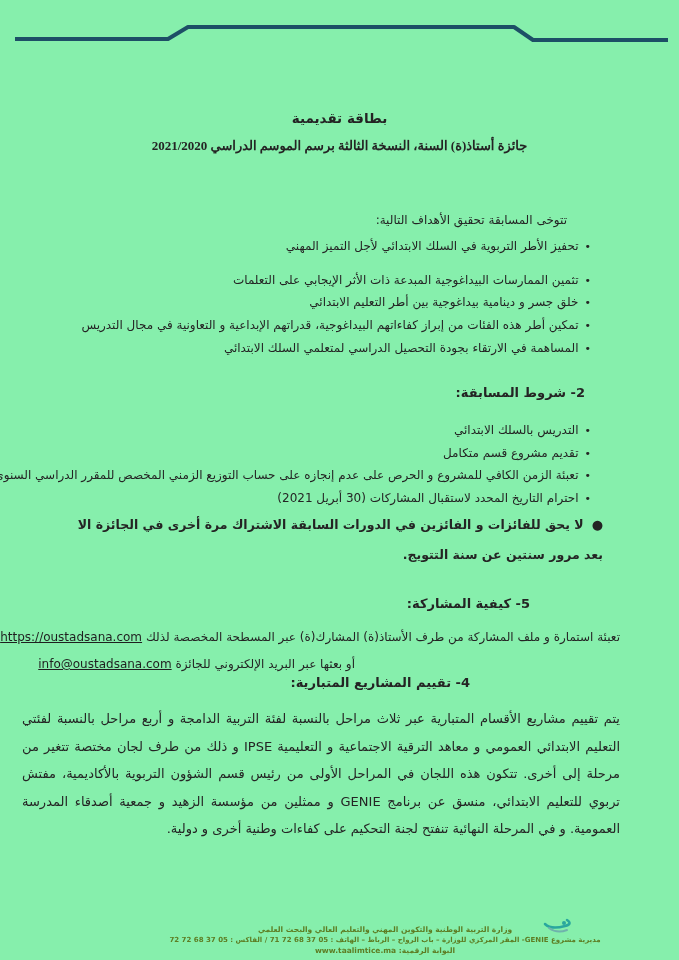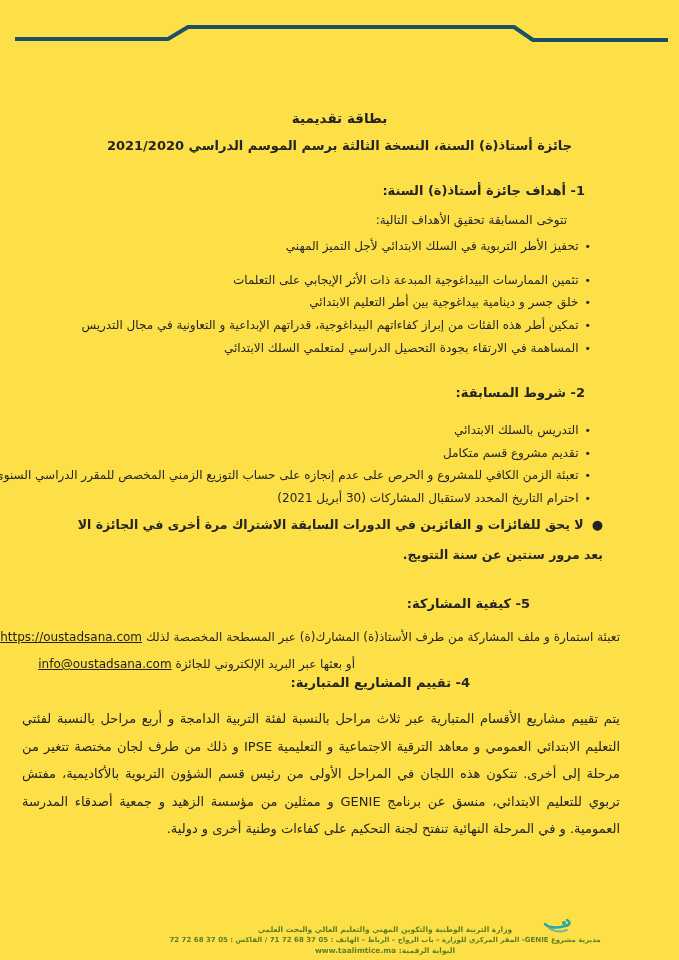--- a/index.html
+++ b/index.html
@@ -1,28 +1,28 @@
 <!DOCTYPE html>
 <html lang="ar"><head>
 <meta charset="utf-8">
 <style>
   html,body{margin:0;padding:0;background:#ffffff;}
   .page{
     position:relative;
     width:679px;height:960px;
-    background:#fde047;
+    background:#86efac;
     overflow:hidden;
     font-family:"DejaVu Sans", sans-serif;
     color:#242424;
     direction:rtl;
   }
   .abs{position:absolute;}
   .center{left:0;width:679px;text-align:center;}
   .doc-title{top:110px;font-size:13.5px;font-weight:700;}
-  .doc-subtitle{top:138px;font-size:13px;font-weight:700;}
+  .doc-subtitle{top:138px;font-size:13px;font-weight:700;font-family:Liberation Serif, serif;}
   .sec-heading{font-size:13px;font-weight:700;white-space:nowrap;}
   .intro{font-size:12px;white-space:nowrap;}
   .bullet{font-size:12px;white-space:nowrap;}
   .bullet .dot{display:inline-block;margin-left:6px;font-size:11px;}
   .note{font-size:12.5px;font-weight:700;width:545px;line-height:30px;}
   .note .dot{float:right;margin-left:8px;font-size:13px;}
   .bodyline{font-size:12px;white-space:nowrap;}
   .doclink{color:#1f1f1f;text-decoration:underline;}
   .para{
     font-size:13px;line-height:27.5px;text-align:justify;
@@ -44,21 +44,20 @@
 
 <div class="page">
 
   <svg class="abs" style="top:0;left:0;" width="679" height="60" aria-hidden="true">
     <polyline points="15,39 168,39 188,27 514,27 533,40 668,40" fill="none" stroke="#1d4f66" stroke-width="4" stroke-linejoin="round"></polyline>
   </svg>
 
   <div class="abs center doc-title">بطاقة تقديمية</div>
   <div class="abs center doc-subtitle">جائزة أستاذ(ة) السنة، النسخة الثالثة برسم الموسم الدراسي 2021/2020</div>
 
-  <div class="abs sec-heading" style="top:183px;right:94px;">1- أهداف جائزة أستاذ(ة) السنة:</div>
   <div class="abs intro" style="top:213px;right:112px;">تتوخى المسابقة تحقيق الأهداف التالية:</div>
 
   <div class="abs bullet" style="top:239px;right:88px;">
     <span class="dot">•</span><span>تحفيز الأطر التربوية في السلك الابتدائي لأجل التميز المهني</span>
   </div>
   <div class="abs bullet" style="top:273px;right:88px;">
     <span class="dot">•</span><span>تثمين الممارسات البيداغوجية المبدعة ذات الأثر الإيجابي على التعلمات</span>
   </div>
   <div class="abs bullet" style="top:295px;right:88px;">
     <span class="dot">•</span><span>خلق جسر و دينامية بيداغوجية بين أطر التعليم الابتدائي</span>

